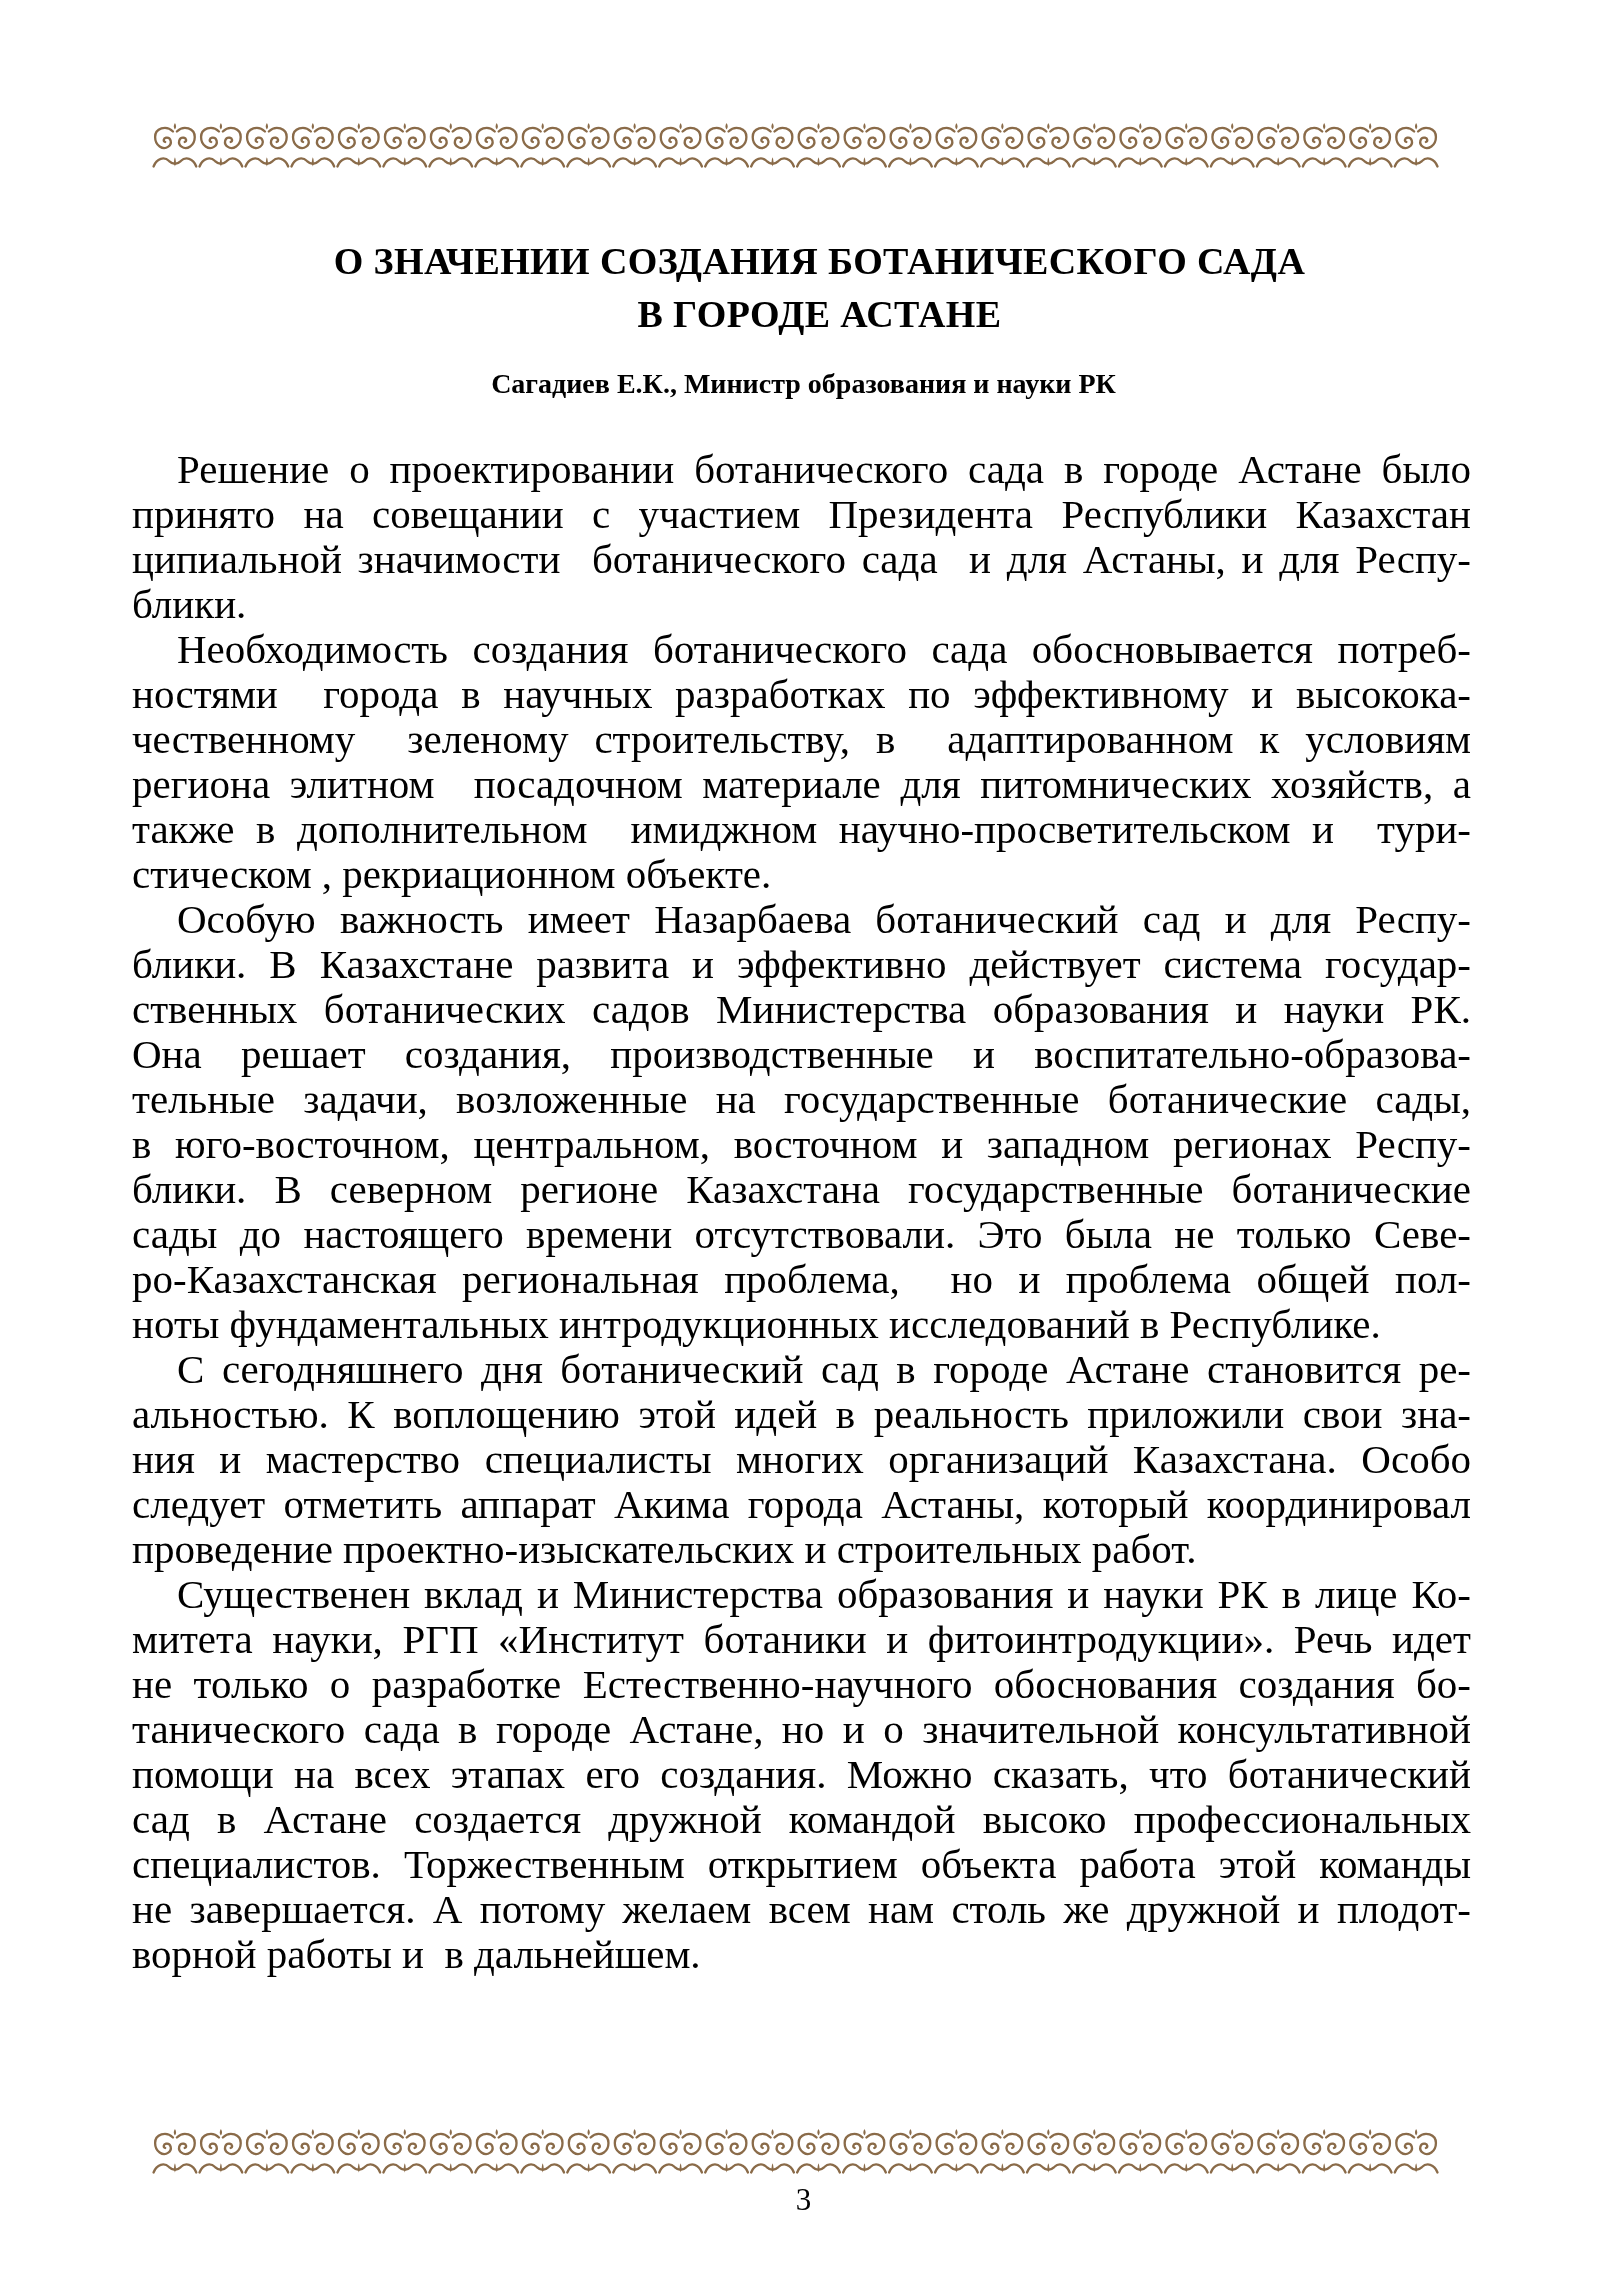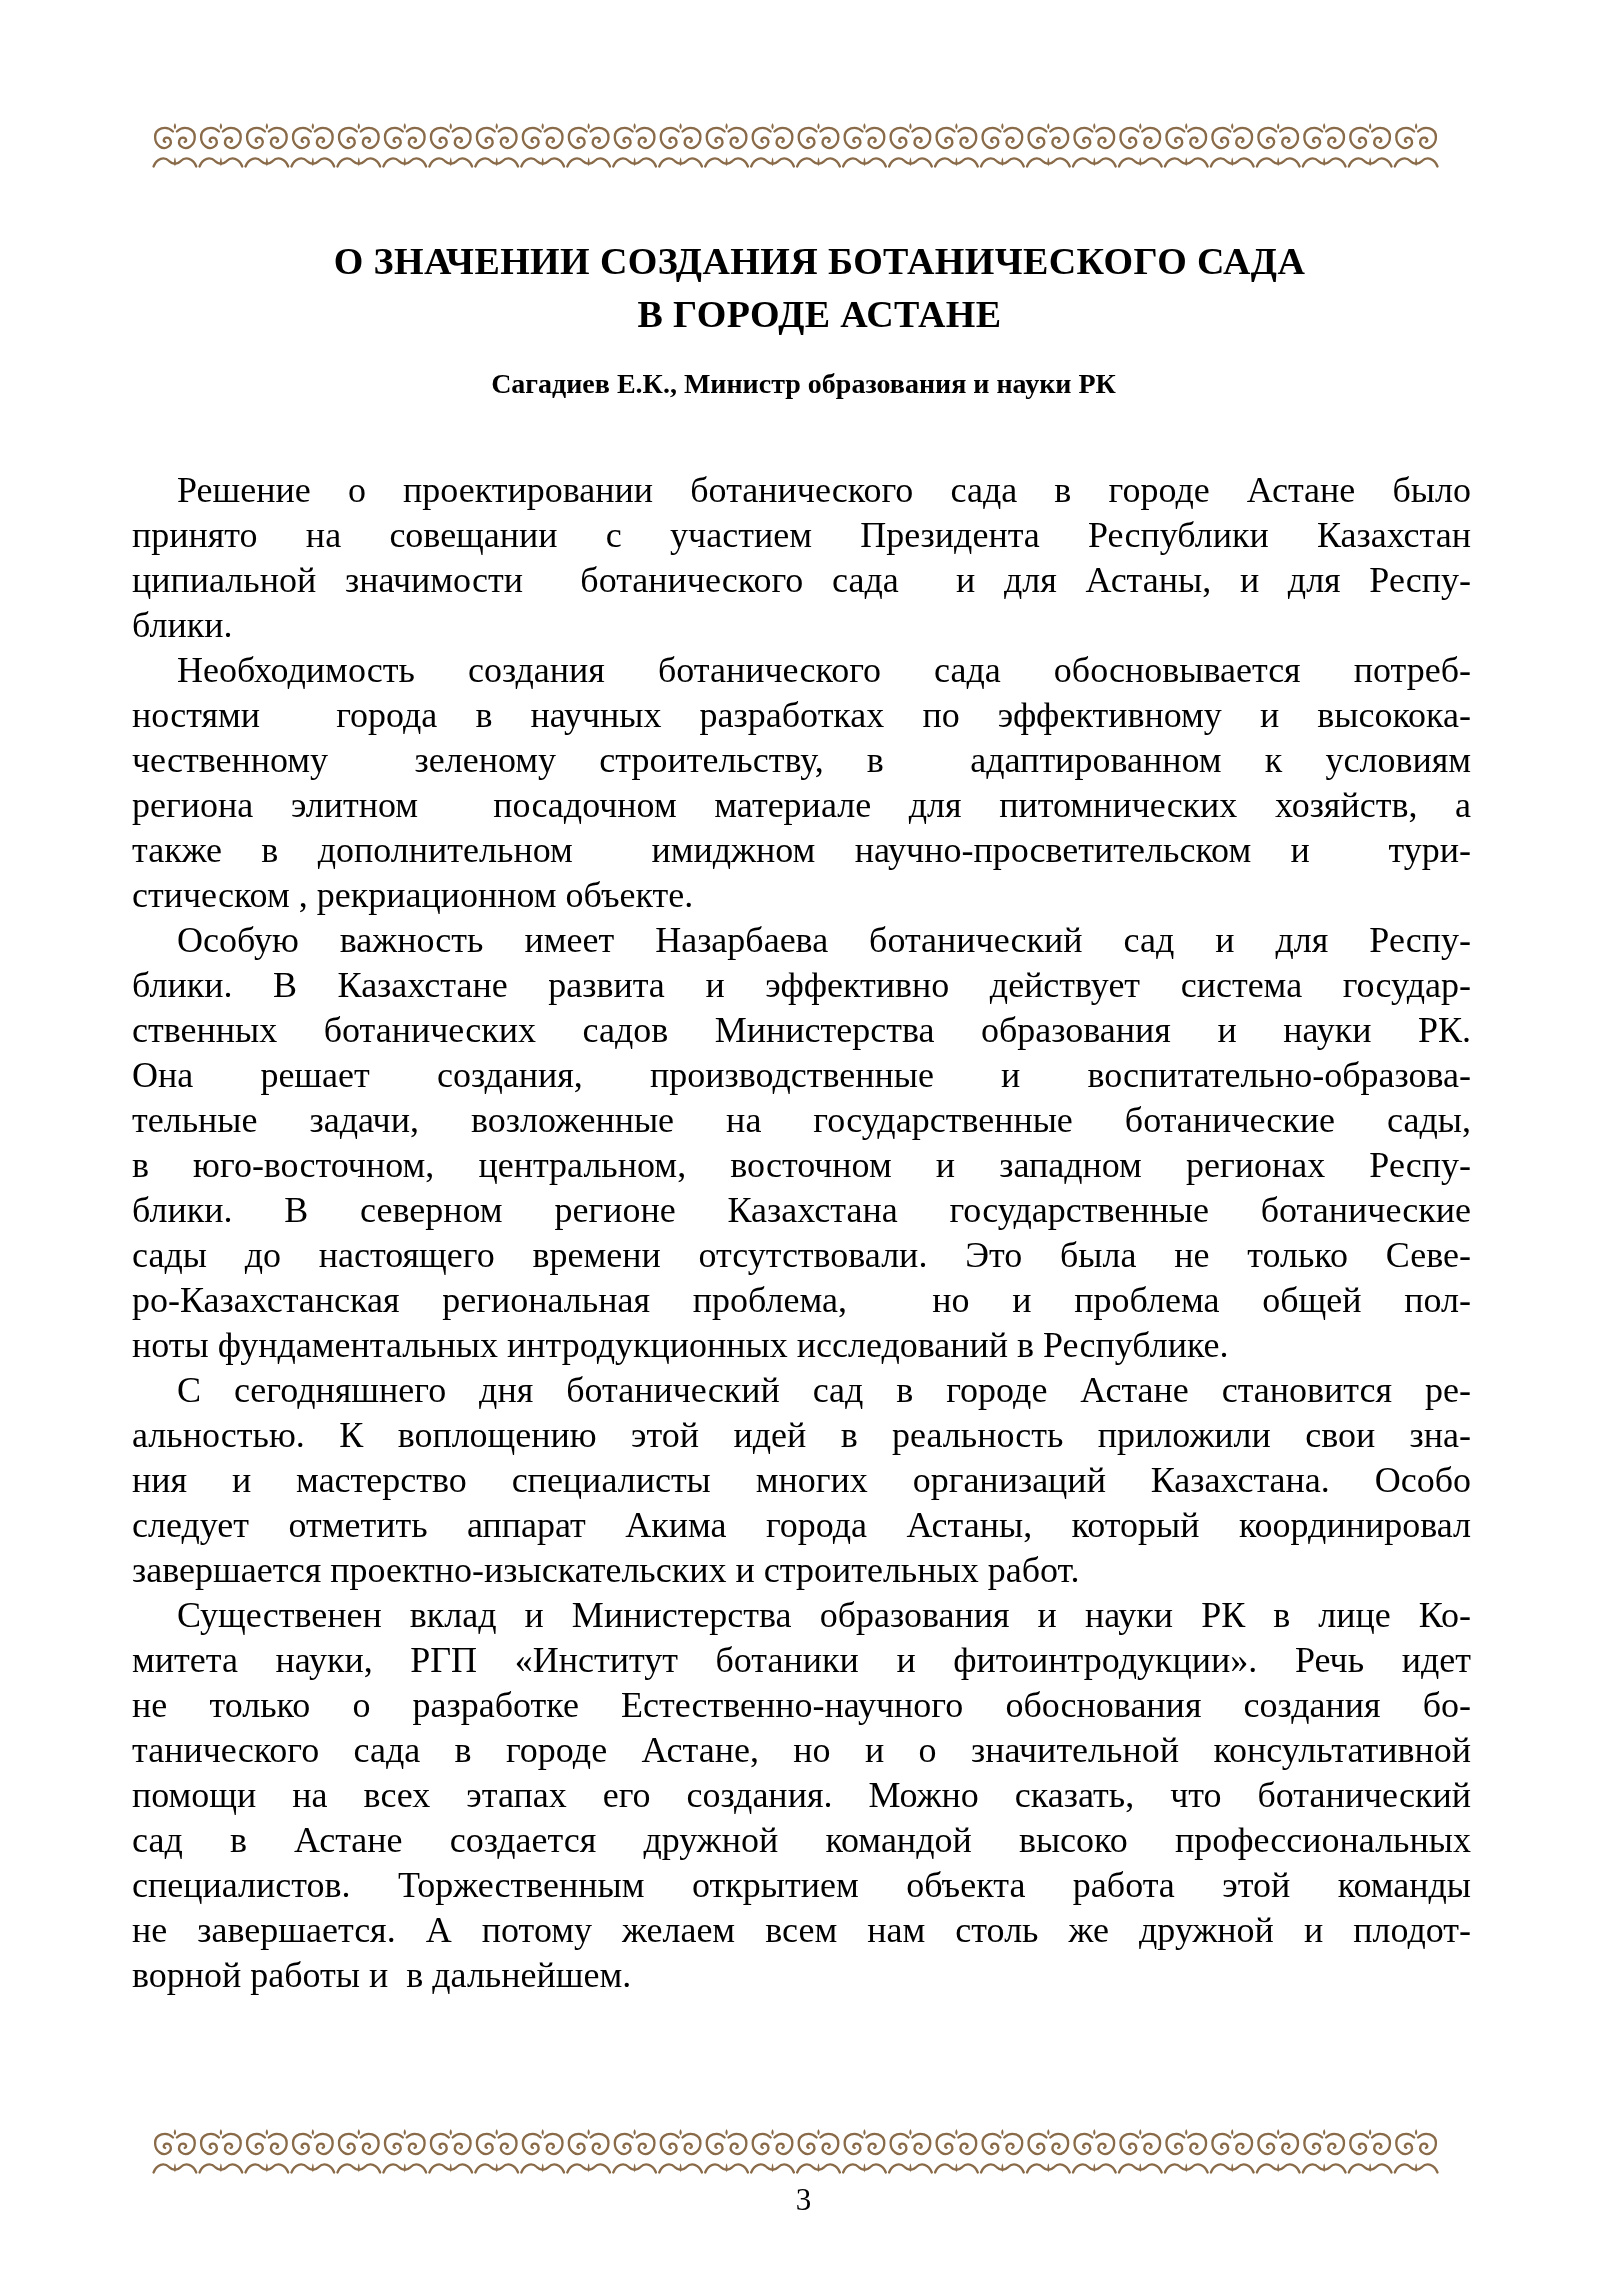--- a/index.html
+++ b/index.html
@@ -46,24 +46,24 @@
     left: 0;
     width: 100%;
     text-align: center;
     font-size: 28px;
     line-height: 40px;
     font-weight: bold;
   }
 
   .body-text {
     position: absolute;
-    top: 468px;
+    top: 447px;
     left: 132px;
     width: 1339px;
-    font-size: 36px;
+    font-size: 41px;
     line-height: 45px;
   }
   .body-text .line {
     height: 45px;
     text-align: justify;
     text-align-last: justify;
     white-space: pre-wrap;
     overflow: hidden;
   }
   .body-text .line.first { text-indent: 45px; }
@@ -155,21 +155,21 @@
       <div class="line">тельные задачи, возложенные на государственные ботанические сады,</div>
       <div class="line">в юго-восточном, центральном, восточном и западном регионах Респу-</div>
       <div class="line">блики. В северном регионе Казахстана государственные ботанические</div>
       <div class="line">сады до настоящего времени отсутствовали. Это была не только Севе-</div>
       <div class="line">ро-Казахстанская региональная проблема,  но и проблема общей пол-</div>
       <div class="line last">ноты фундаментальных интродукционных исследований в Республике.</div>
       <div class="line first">С сегодняшнего дня ботанический сад в городе Астане становится ре-</div>
       <div class="line">альностью. К воплощению этой идей в реальность приложили свои зна-</div>
       <div class="line">ния и мастерство специалисты многих организаций Казахстана. Особо</div>
       <div class="line">следует отметить аппарат Акима города Астаны, который координировал</div>
-      <div class="line last">завершается проектно-изыскательских и строительных работ.</div>
+      <div class="line last">проведение проектно-изыскательских и строительных работ.</div>
       <div class="line first">Существенен вклад и Министерства образования и науки РК в лице Ко-</div>
       <div class="line">митета науки, РГП «Институт ботаники и фитоинтродукции». Речь идет</div>
       <div class="line">не только о разработке Естественно-научного обоснования создания бо-</div>
       <div class="line">танического сада в городе Астане, но и о значительной консультативной</div>
       <div class="line">помощи на всех этапах его создания. Можно сказать, что ботанический</div>
       <div class="line">сад в Астане создается дружной командой высоко профессиональных</div>
       <div class="line">специалистов. Торжественным открытием объекта работа этой команды</div>
       <div class="line">не завершается. А потому желаем всем нам столь же дружной и плодот-</div>
       <div class="line last">ворной работы и  в дальнейшем.</div>
     </div>

